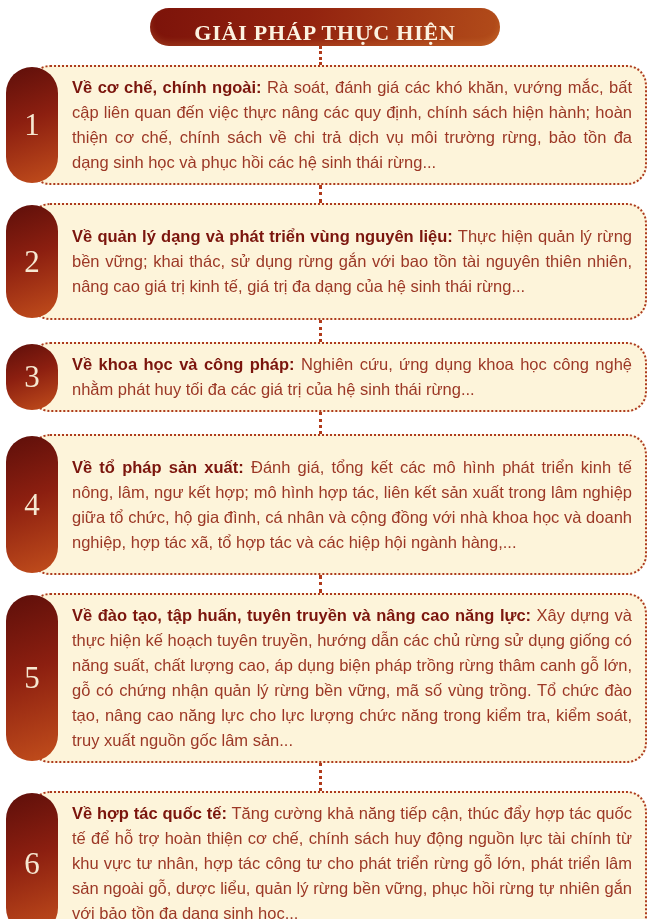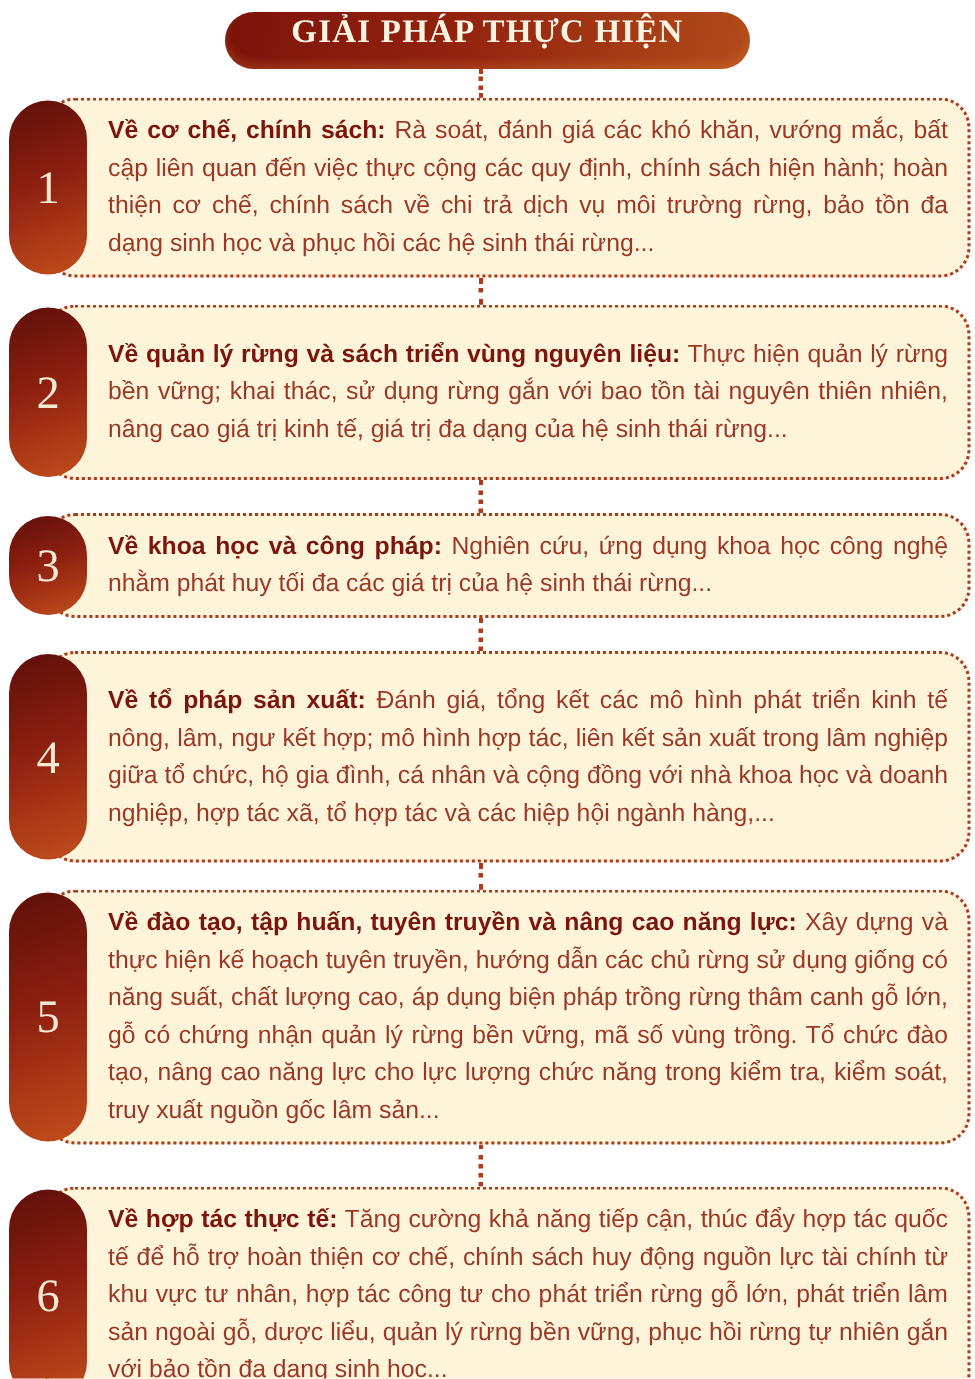--- a/index.html
+++ b/index.html
@@ -7,21 +7,21 @@
   body {
     width: 650px; height: 919px; overflow: hidden;
     background: #ffffff;
     font-family: "Liberation Sans", sans-serif;
   }
   .header-pill {
     width: 350px; height: 38px; margin: 8px auto 0 auto;
     border-radius: 19px;
     background: linear-gradient(100deg, #7c130a 0%, #93230f 45%, #b24c1a 100%);
     box-shadow: inset 0 -4px 6px rgba(255,180,90,0.18);
-    display: flex; align-items: flex-start; justify-content: center;
+    display: flex; align-items: flex-end; justify-content: center;
   }
   .header-pill h1 {
     margin: 0; font-family: "Liberation Serif", serif;
     font-size: 22px; font-weight: bold; letter-spacing: 0.8px;
     color: #fcf3e1;
   }
   .connector {
     width: 0; margin-left: 319px;
     border-left: 3px dotted #b03a1a;
   }
@@ -57,30 +57,30 @@
 
 <div class="header-pill">
   <h1>GIẢI PHÁP THỰC HIỆN</h1>
 </div>
 
 <div class="connector" style="height:19px"></div>
 
 <div class="step">
   <div class="step-badge">1</div>
   <div class="step-box" style="min-height:118px">
-    <p class="step-text"><span class="lead">Về cơ chế, chính sách:</span> <span>Rà soát, đánh giá các khó khăn, vướng mắc, bất cập liên quan đến việc thực cộng các quy định, chính sách hiện hành; hoàn thiện cơ chế, chính sách về chi trả dịch vụ môi trường rừng, bảo tồn đa dạng sinh học và phục hồi các hệ sinh thái rừng...</span></p>
+    <p class="step-text"><span class="lead">Về cơ chế, chính ngoài:</span> <span>Rà soát, đánh giá các khó khăn, vướng mắc, bất cập liên quan đến việc thực nâng các quy định, chính sách hiện hành; hoàn thiện cơ chế, chính sách về chi trả dịch vụ môi trường rừng, bảo tồn đa dạng sinh học và phục hồi các hệ sinh thái rừng...</span></p>
   </div>
 </div>
 
 <div class="connector" style="height:18px"></div>
 
 <div class="step">
   <div class="step-badge">2</div>
   <div class="step-box" style="min-height:117px">
-    <p class="step-text"><span class="lead">Về quản lý rừng và sách triển vùng nguyên liệu:</span> <span>Thực hiện quản lý rừng bền vững; khai thác, sử dụng rừng gắn với bao tồn tài nguyên thiên nhiên, nâng cao giá trị kinh tế, giá trị đa dạng của hệ sinh thái rừng...</span></p>
+    <p class="step-text"><span class="lead">Về quản lý dạng và phát triển vùng nguyên liệu:</span> <span>Thực hiện quản lý rừng bền vững; khai thác, sử dụng rừng gắn với bao tồn tài nguyên thiên nhiên, nâng cao giá trị kinh tế, giá trị đa dạng của hệ sinh thái rừng...</span></p>
   </div>
 </div>
 
 <div class="connector" style="height:22px"></div>
 
 <div class="step">
   <div class="step-badge">3</div>
   <div class="step-box" style="min-height:64px">
     <p class="step-text"><span class="lead">Về khoa học và công pháp:</span> <span>Nghiên cứu, ứng dụng khoa học công nghệ nhằm phát huy tối đa các giá trị của hệ sinh thái rừng...</span></p>
   </div>
@@ -102,15 +102,15 @@
   <div class="step-box" style="min-height:165px">
     <p class="step-text"><span class="lead">Về đào tạo, tập huấn, tuyên truyền và nâng cao năng lực:</span> <span>Xây dựng và thực hiện kế hoạch tuyên truyền, hướng dẫn các chủ rừng sử dụng giống có năng suất, chất lượng cao, áp dụng biện pháp trồng rừng thâm canh gỗ lớn, gỗ có chứng nhận quản lý rừng bền vững, mã số vùng trồng. Tổ chức đào tạo, nâng cao năng lực cho lực lượng chức năng trong kiểm tra, kiểm soát, truy xuất nguồn gốc lâm sản...</span></p>
   </div>
 </div>
 
 <div class="connector" style="height:28px"></div>
 
 <div class="step">
   <div class="step-badge">6</div>
   <div class="step-box" style="min-height:137px">
-    <p class="step-text"><span class="lead">Về hợp tác thực tế:</span> <span>Tăng cường khả năng tiếp cận, thúc đẩy hợp tác quốc tế để hỗ trợ hoàn thiện cơ chế, chính sách huy động nguồn lực tài chính từ khu vực tư nhân, hợp tác công tư cho phát triển rừng gỗ lớn, phát triển lâm sản ngoài gỗ, dược liểu, quản lý rừng bền vững, phục hồi rừng tự nhiên gắn với bảo tồn đa dạng sinh học...</span></p>
+    <p class="step-text"><span class="lead">Về hợp tác quốc tế:</span> <span>Tăng cường khả năng tiếp cận, thúc đẩy hợp tác quốc tế để hỗ trợ hoàn thiện cơ chế, chính sách huy động nguồn lực tài chính từ khu vực tư nhân, hợp tác công tư cho phát triển rừng gỗ lớn, phát triển lâm sản ngoài gỗ, dược liểu, quản lý rừng bền vững, phục hồi rừng tự nhiên gắn với bảo tồn đa dạng sinh học...</span></p>
   </div>
 </div>
 
 </body></html>

